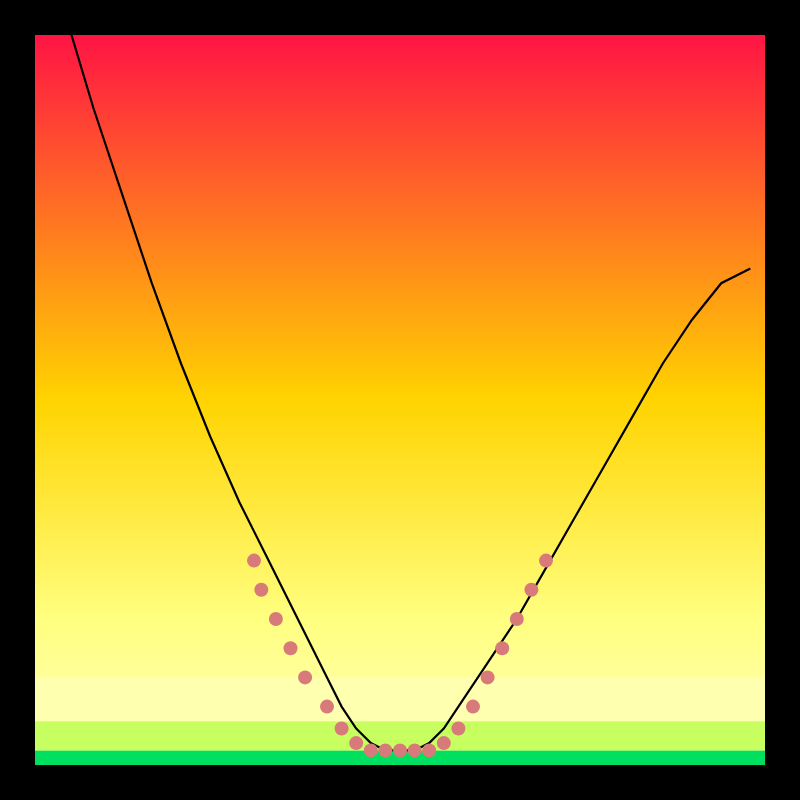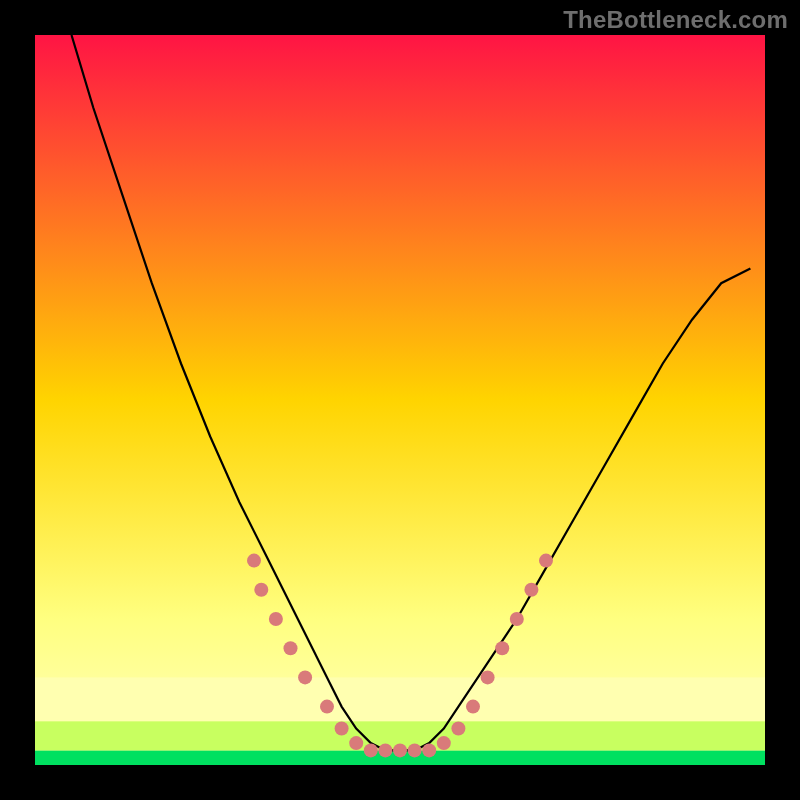--- a/index.html
+++ b/index.html
@@ -32,21 +32,20 @@
     font-size: 24px;
     font-weight: 600;
     letter-spacing: 0.2px;
     font-family: Arial, sans-serif;
   }
 </style>
 </head>
 <body>
 
 <div class="frame">
-  <div class="watermark">TheBottleneck.com</div>
   <svg class="plot" viewBox="0 0 730 730" preserveAspectRatio="none">
     <defs>
       <linearGradient id="bg-grad" x1="0" y1="0" x2="0" y2="1">
 
       <stop offset="0%" stop-color="#ff1444"></stop>
           <stop offset="50%" stop-color="#ffd400"></stop>
           <stop offset="80%" stop-color="#ffff80"></stop>
           <stop offset="100%" stop-color="#ffffc0"></stop>
         </linearGradient>
     </defs>

